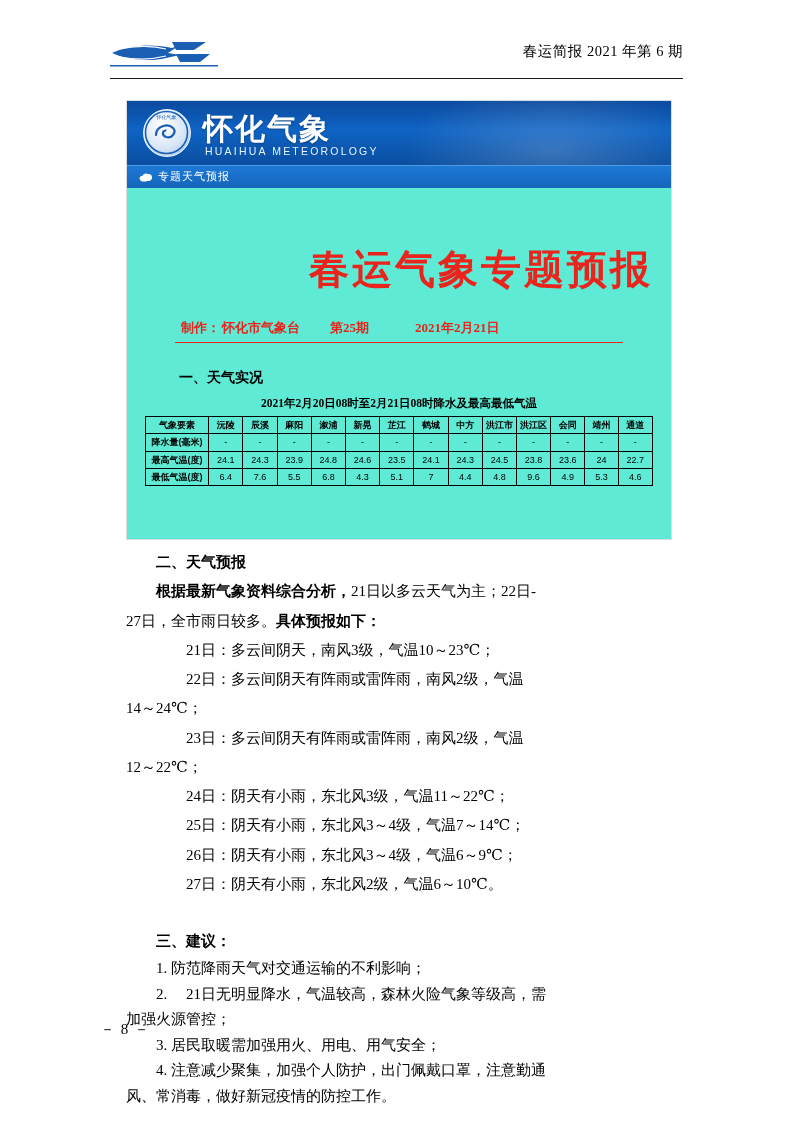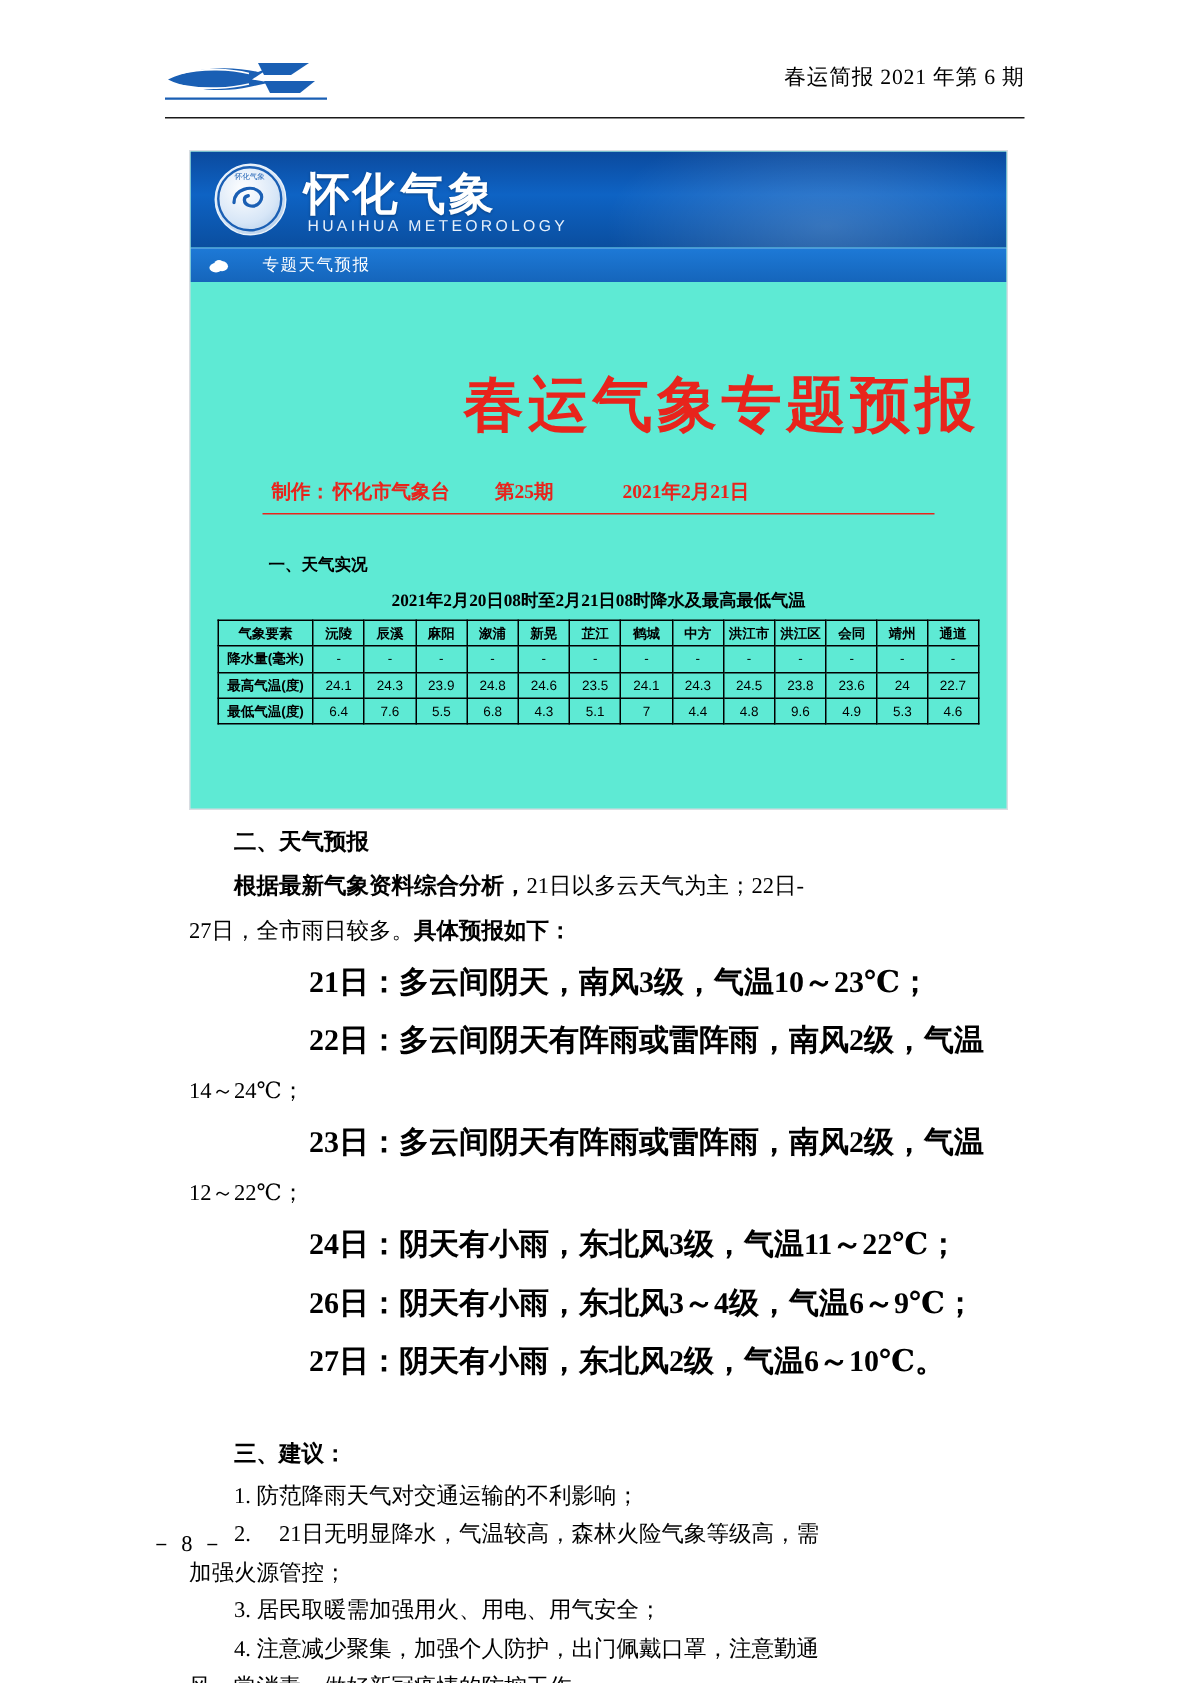--- a/index.html
+++ b/index.html
@@ -123,21 +123,21 @@
   .subbar-tag {
     position: absolute;
     left: 12px;
     top: 3px;
     color: #ffffff;
     font-family: "Liberation Sans", sans-serif;
     font-size: 11px;
     letter-spacing: 1px;
     display: flex;
     align-items: center;
-    gap: 22px;
+    gap: 5px;
   }
   .cloud-icon svg { display: block; }
 
   .bulletin-body {
     position: relative;
     padding: 0 18px;
     height: 352px;
   }
   .big-title {
     text-align: right;
@@ -160,21 +160,21 @@
   .meta-value { margin-left: 2px; font-weight: bold; }
   .meta-issue { margin-left: 30px; }
   .meta-date { margin-left: 46px; font-weight: bold; }
   .meta-rule {
     margin: 5px 30px 0 30px;
     border-bottom: 1.6px solid #e8241c;
   }
 
   .sec-heading {
     margin: 26px 0 0 34px;
-    font-size: 11px;
+    font-size: 14px;
     font-weight: bold;
   }
   .table-caption {
     text-align: center;
     font-size: 11.5px;
     font-weight: bold;
     margin: 9px 0 5px 0;
   }
   table.wx {
     margin: 0 auto;
@@ -216,22 +216,21 @@
     font-size: 15px;
   }
   .prose p {
     margin: 0;
     text-indent: 2em;
     font-size: 15px;
   }
   .prose .day {
     margin: 0;
     text-indent: 4em;
-    font-size: 20px;
-    font-weight: bold;
+    font-size: 15px;
   }
   .prose .cont {
     margin: 0;
     text-indent: 0;
     font-size: 15px;
   }
   .prose .bold { font-weight: bold; }
 
   .advice {
     margin-top: 28px;
@@ -397,20 +396,21 @@
 
     <p class="day">21日：多云间阴天，南风3级，气温10～23℃；</p>
 
     <p class="day">22日：多云间阴天有阵雨或雷阵雨，南风2级，气温</p>
     <p class="cont">14～24℃；</p>
 
     <p class="day">23日：多云间阴天有阵雨或雷阵雨，南风2级，气温</p>
     <p class="cont">12～22℃；</p>
 
     <p class="day">24日：阴天有小雨，东北风3级，气温11～22℃；</p>
+    <p class="day">25日：阴天有小雨，东北风3～4级，气温7～14℃；</p>
     <p class="day">26日：阴天有小雨，东北风3～4级，气温6～9℃；</p>
     <p class="day">27日：阴天有小雨，东北风2级，气温6～10℃。</p>
 
     <div class="advice">
       <div class="h2">三、建议：</div>
       <p>1. 防范降雨天气对交通运输的不利影响；</p>
       <p>2.　 21日无明显降水，气温较高，森林火险气象等级高，需</p>
       <p class="noindent">加强火源管控；</p>
       <p>3. 居民取暖需加强用火、用电、用气安全；</p>
       <p>4. 注意减少聚集，加强个人防护，出门佩戴口罩，注意勤通</p>

